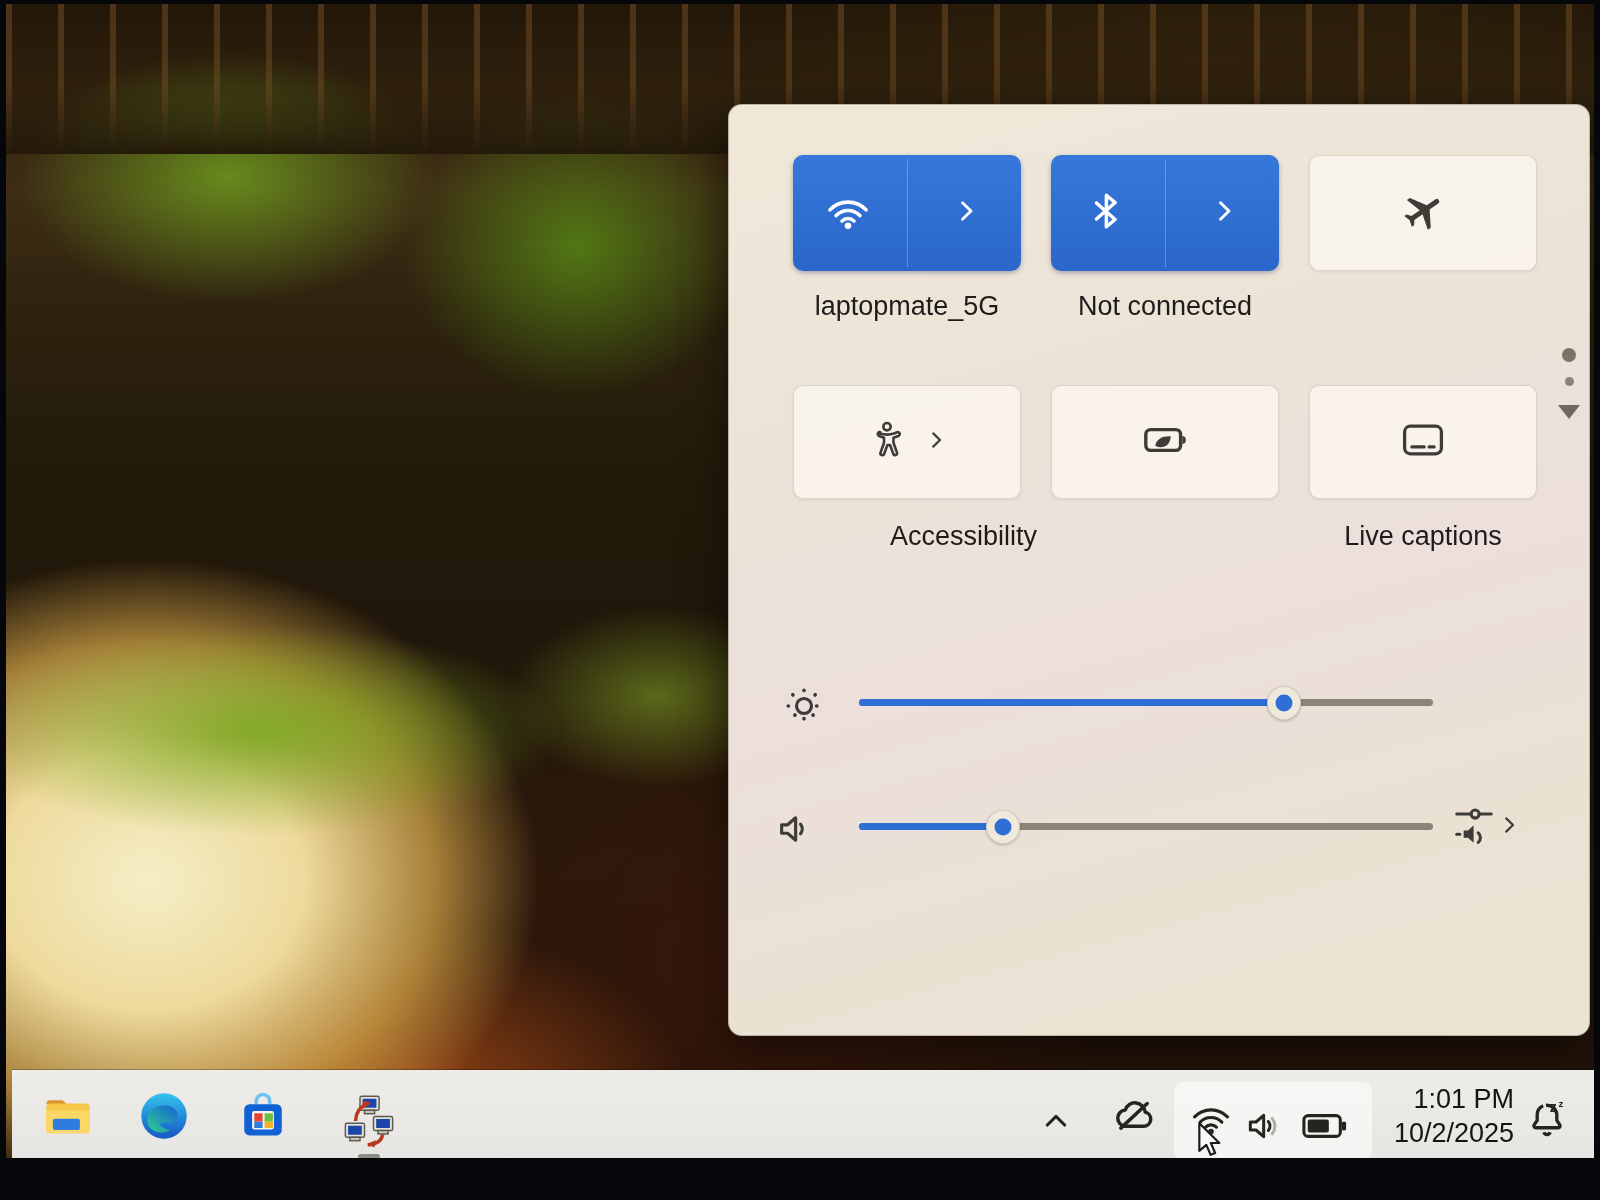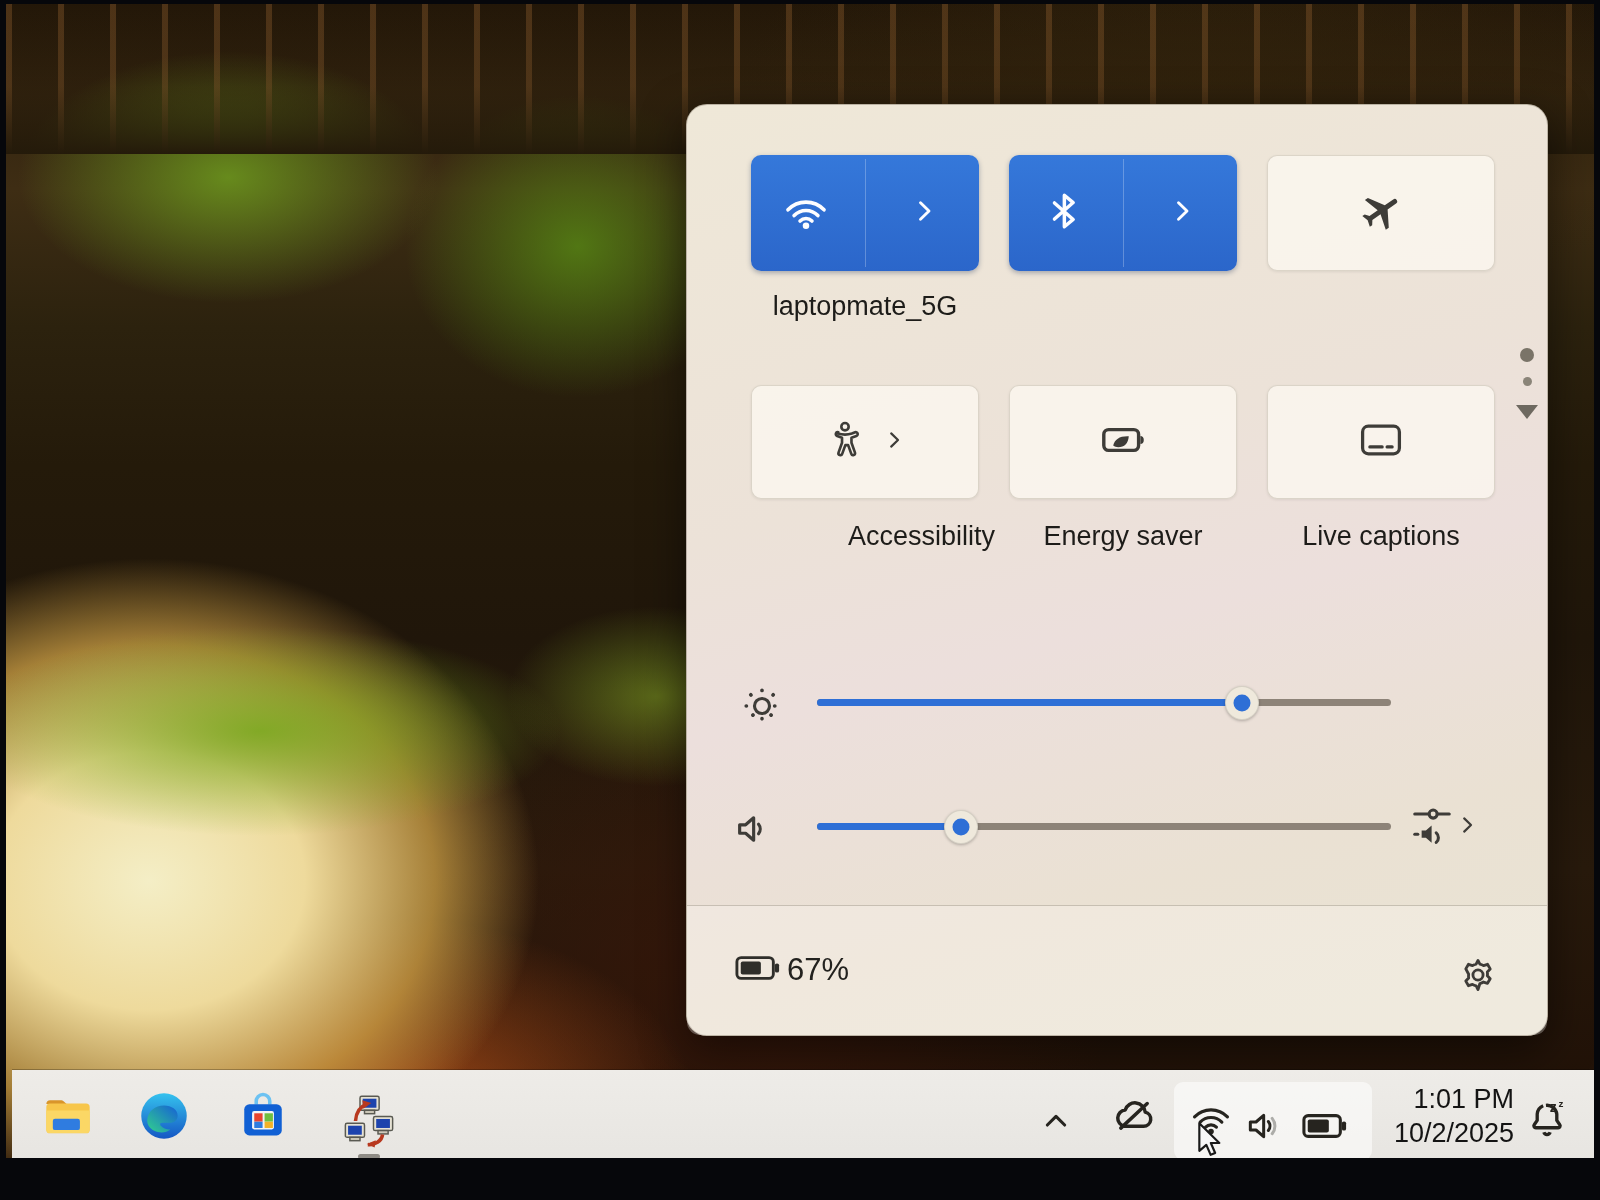--- a/index.html
+++ b/index.html
@@ -24,22 +24,22 @@
       linear-gradient(180deg,#231708 0%,#33240f 8%,#3e2d14 16%,#2c220e 28%,#241a0a 40%,#20160a 55%,#281a0c 75%,#1f0f06 100%);
   }
   .trunks{
     position:absolute;left:0;top:0;width:100%;height:150px;
     background:
       linear-gradient(180deg, rgba(35,23,8,.15) 0%, rgba(35,23,8,.25) 55%, #241a0a 100%),
       repeating-linear-gradient(90deg, rgba(158,104,52,.4) 0 6px, rgba(158,104,52,0) 6px 52px);
   }
   
   .qs{
-    position:absolute;left:680px;top:100px;width:860px;height:930px;
-    border-radius:21px;border:1px solid rgba(115,105,90,.4);
+    position:absolute;left:722px;top:100px;width:860px;height:930px;
+    border-radius:14px;border:1px solid rgba(115,105,90,.4);
     background:linear-gradient(165deg,#efe8d8 0%,#ece2d8 38%,#ecdfdc 55%,#eae1d3 78%,#e9e4d4 100%);
     box-shadow:0 14px 44px rgba(0,0,0,.5);
   }
   .tile{position:absolute;width:228px;height:116px;border-radius:10px;box-sizing:border-box;}
   .tile.on{background:linear-gradient(180deg,#3578da,#2b66ca);box-shadow:0 2px 5px rgba(30,50,90,.35);}
   .tile.off{background:rgba(253,250,243,.72);border:1px solid rgba(140,128,108,.28);box-shadow:0 1px 3px rgba(0,0,0,.08);}
   .tile .divider{position:absolute;left:50%;top:4px;bottom:4px;width:1px;background:rgba(255,255,255,.25);}
   .tile .ic{position:absolute;top:50%;transform:translate(-50%,-50%);}
   .tile .ic.main{left:24%;}
   .tile .ic.arrow{left:76%;}
@@ -115,20 +115,21 @@
     <div class="tile off" style="left:580px;top:50px;">
       <div class="center-group">
         <span>
           <svg width="46" height="46" viewBox="0 0 24 24">
             <path transform="rotate(55 12 12)" fill="#3e3c38" d="M21.5 15.6v-1.9l-8.2-5V3.3a1.3 1.3 0 0 0-2.6 0v5.4l-8.2 5v1.9l8.2-2.4v5.2l-2.1 1.6v1.5l3.4-1 3.4 1V20l-2.1-1.6v-5.2z"></path>
             </svg></span>
       </div>
     </div>
 
     <div class="tile-label row1-label" style="left:48px;">laptopmate_5G</div>
+    <div class="tile-label row1-label" style="left:306px;">Not connected</div>
 
     <div class="tile off" style="left:64px;top:280px;height:114px;">
       <div class="center-group">
         <span>
           <svg width="42" height="42" viewBox="0 0 24 24" fill="none" stroke="#3e3c38" stroke-width="1.5" stroke-linejoin="round">
             <circle cx="12" cy="4.4" r="2.1"></circle>
             <path d="M8.1 8.3c1.2.4 2.5.6 3.9.6s2.7-.2 3.9-.6l1.9-.7c.6-.2 1.2.1 1.4.7.2.6-.1 1.2-.7 1.4l-2.8 1v2.9l2 5.6c.2.6-.1 1.2-.7 1.4-.6.2-1.2-.1-1.4-.7l-1.8-5h-1.6l-1.8 5c-.2.6-.8.9-1.4.7-.6-.2-.9-.8-.7-1.4l2-5.6v-2.9l-2.8-1c-.6-.2-.9-.8-.7-1.4.2-.6.8-.9 1.4-.7z"></path>
             </svg></span>
         <span>
           <svg width="24" height="24" viewBox="0 0 24 24" fill="none" stroke="#3e3c38" stroke-width="2.2" stroke-linecap="round" stroke-linejoin="round">
@@ -151,21 +152,20 @@
         <span>
           <svg width="46" height="46" viewBox="0 0 24 24" fill="none" stroke="#3e3c38" stroke-width="1.7" stroke-linecap="round">
             <rect x="2.4" y="4.8" width="19.2" height="14.4" rx="3"></rect>
             <path d="M6.2 15.6h6.4"></path>
               <path d="M15.2 15.6h2.6"></path>
             </svg></span>
       </div>
     </div>
 
     <div class="tile-label row2-label" style="left:48px;text-align:right;">Accessibility</div>
-    <div class="tile-label row2-label" style="left:306px;">Energy saver</div>
     <div class="tile-label row2-label" style="left:564px;text-align:center;">Live captions</div>
 
     <span class="slider-ic" style="left:53px;top:579px;">
       <svg width="44" height="44" viewBox="0 0 24 24" fill="none" stroke="#3e3c38" stroke-width="1.7" stroke-linecap="round">
         <circle cx="12" cy="12" r="4.1"></circle>
         <path d="M12 3.4v1.7M12 18.9v1.7M3.4 12h1.7M18.9 12h1.7M5.9 5.9l1.2 1.2M16.9 16.9l1.2 1.2M18.1 5.9l-1.2 1.2M7.1 16.9l-1.2 1.2" stroke-dasharray="0.1 2.4" stroke-width="2"></path>
         </svg></span>
     <div class="track" style="left:130px;top:594px;">
       <div class="fill" style="width: 74%;"></div>
       <div class="thumb" style="left: 74%;"></div>
@@ -186,34 +186,20 @@
           <circle cx="12.6" cy="6.3" r="2.1"></circle>
         <path d="M3 16.8h1.6"></path>
         <path d="M6.6 14.9v3.8h2.2l3 2.6v-9l-3 2.6z" fill="#3e3c38" stroke="none"></path>
         <path d="M14.2 16.1a3.3 3.3 0 0 1 0 5"></path>
         </svg></span>
     <span class="slider-ic" style="left:768px;top:708px;">
       <svg width="24" height="24" viewBox="0 0 24 24" fill="none" stroke="#3e3c38" stroke-width="2.2" stroke-linecap="round" stroke-linejoin="round">
         <path d="M9.2 5.4 16 12l-6.8 6.6"></path>
         </svg></span>
 
-    <div class="qs-footer">
-      <span style="position:absolute;left:48px;top:48px;">
-        <svg width="46" height="28" viewBox="0 0 24 14">
-          <rect x="1" y="1.6" width="19" height="10.8" rx="2.2" fill="none" stroke="#2f2e2a" stroke-width="1.5"></rect>
-          <rect x="20.8" y="4.6" width="2.2" height="4.8" rx="1" fill="#2f2e2a"></rect>
-          <rect x="3" y="3.6" width="10.5" height="6.8" rx="1" fill="#2f2e2a"></rect>
-          </svg></span>
-      <span class="battery-label">67%</span>
-      <span style="position:absolute;left:772px;top:50px;">
-        <svg width="38" height="38" viewBox="0 0 24 24" fill="none" stroke="#3e3c38" stroke-width="1.8" stroke-linejoin="round">
-          <path d="M12 2.8l1.2 2.3a7 7 0 0 1 2.3.95l2.5-.8 1.7 2.9-1.8 1.9a7 7 0 0 1 0 2.4l1.8 1.9-1.7 2.9-2.5-.8a7 7 0 0 1-2.3.95L12 21.2l-1.2-2.3a7 7 0 0 1-2.3-.95l-2.5.8-1.7-2.9 1.8-1.9a7 7 0 0 1 0-2.4L4.3 8.15l1.7-2.9 2.5.8a7 7 0 0 1 2.3-.95z"></path>
-          <circle cx="12" cy="12" r="3.2"></circle>
-          </svg></span>
-    </div>
 
     <div class="dot big"></div>
     <div class="dot small"></div>
     <div class="page-arrow"></div>
   </div>
 
   <div class="taskbar">
 
     <span class="tb-ic" style="left:30px;top:20px;">
       <svg width="52" height="52" viewBox="0 0 48 48">

